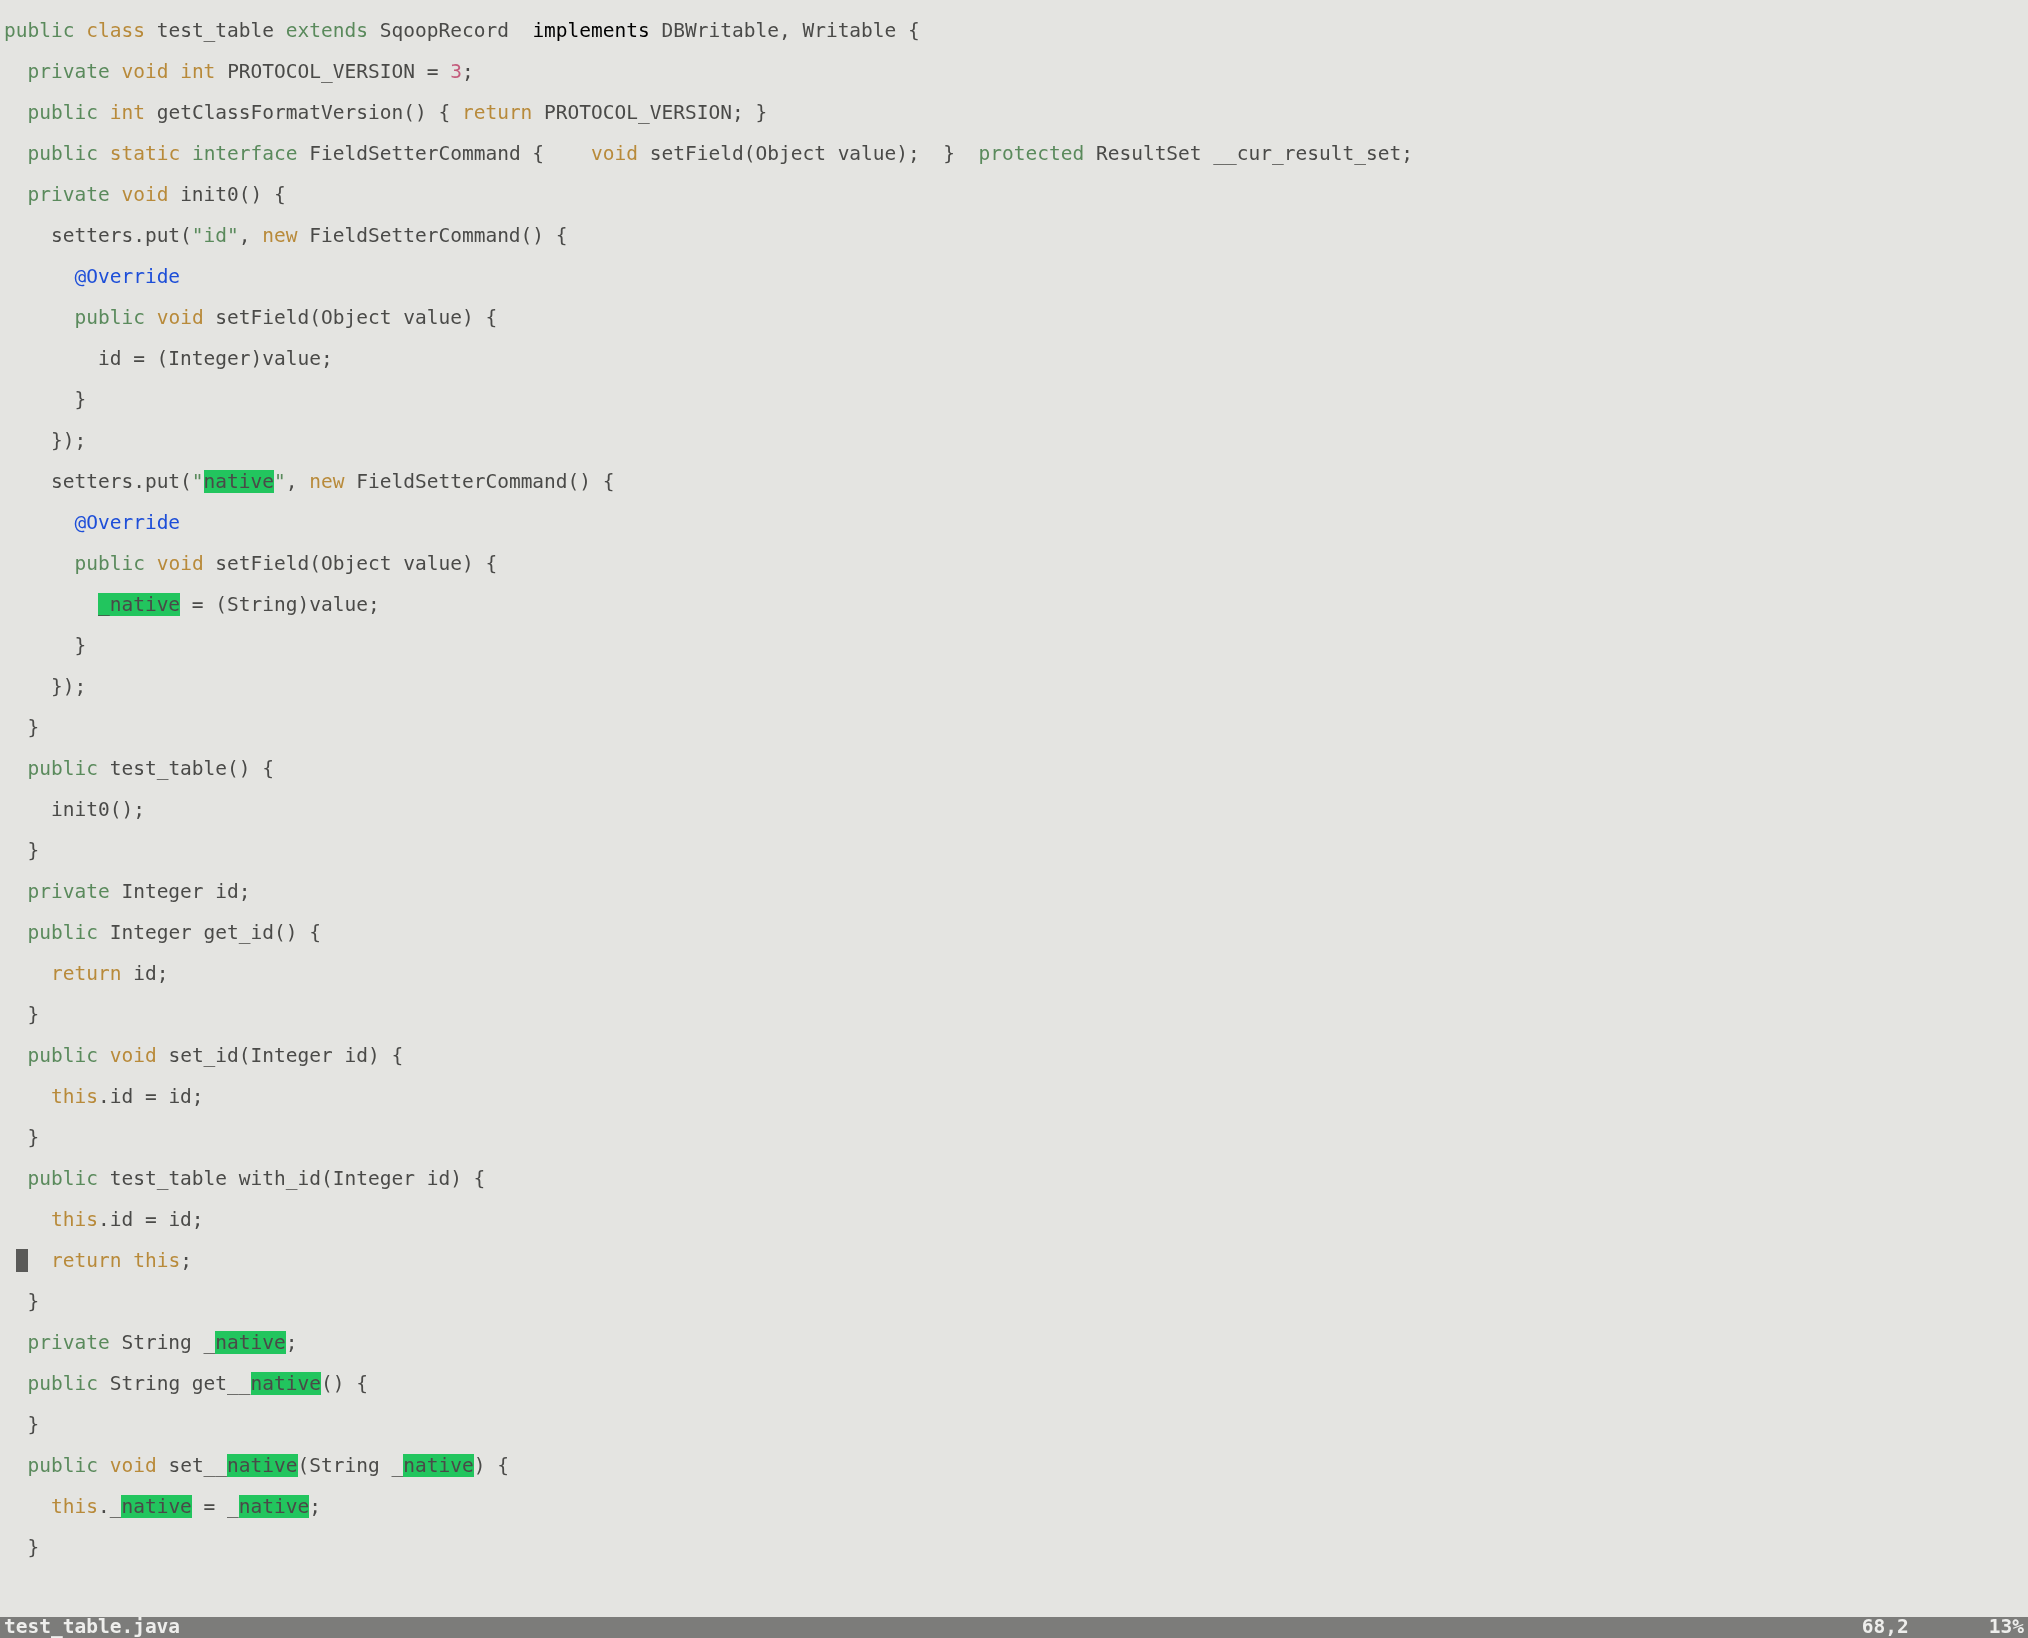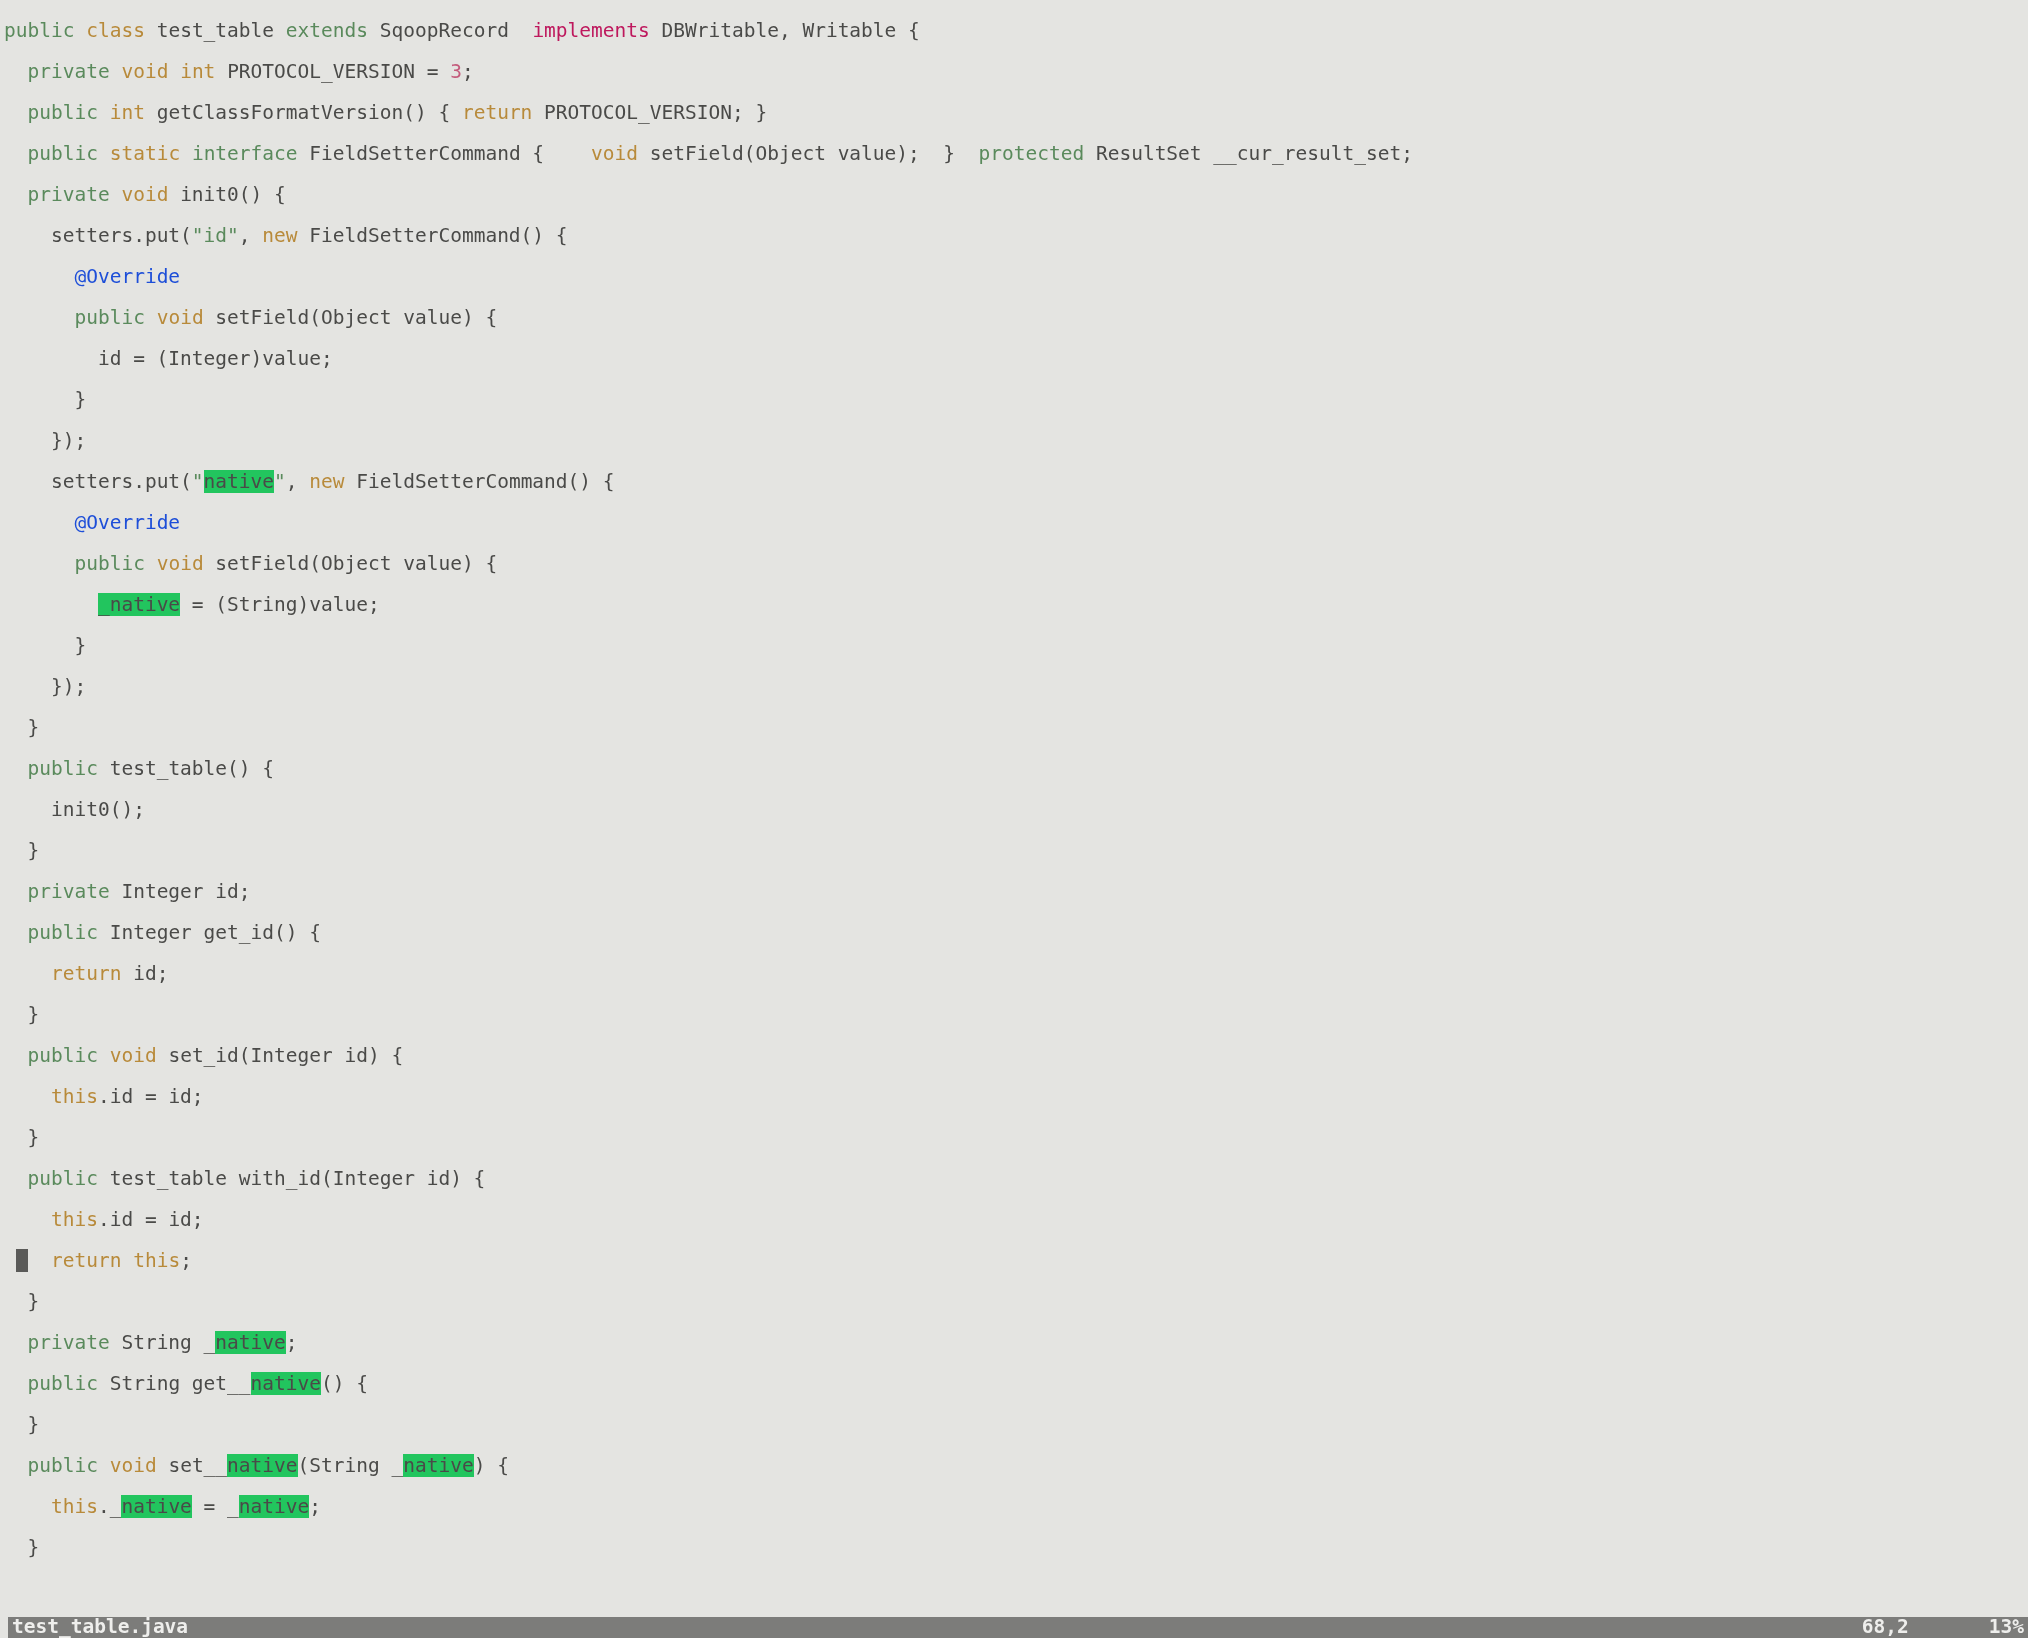--- a/index.html
+++ b/index.html
@@ -23,21 +23,21 @@
     white-space: pre;
   }
   .line {
     display: block;
     height: 20.5px;
     padding-left: 4px;
   }
   .kw-public { color: #5a8a5c; }
   .kw-class { color: #b88a3a; }
   .kw-extends { color: #5a8a5c; }
-  .kw-implements { color: #be185d; }
+  .kw-implements { color: #000000; }
   .kw-private { color: #5a8a5c; }
   .kw-final { color: #b88a3a; }
   .kw-int { color: #b88a3a; }
   .kw-void { color: #b88a3a; }
   .kw-return { color: #b88a3a; }
   .kw-static { color: #b88a3a; }
   .kw-interface { color: #5a8a5c; }
   .kw-protected { color: #5a8a5c; }
   .kw-new { color: #b88a3a; }
   .kw-this { color: #b88a3a; }
@@ -49,21 +49,21 @@
     color: #4a4a48;
   }
   .cursor-block {
     background: #5a5a58;
     color: #e4e4e1;
   }
   .ident { color: #4a4a48; text-align: center; }
   .status-bar {
     position: absolute;
     bottom: 0;
-    left: 8px;
+    left: 0;
     right: 0;
     height: 21px;
     background: #7c7c7a;
     color: #eeeeec;
     font-weight: bold;
     display: flex;
     align-items: center;
     padding: 0 4px;
     font-size: 19.5px;
   }

